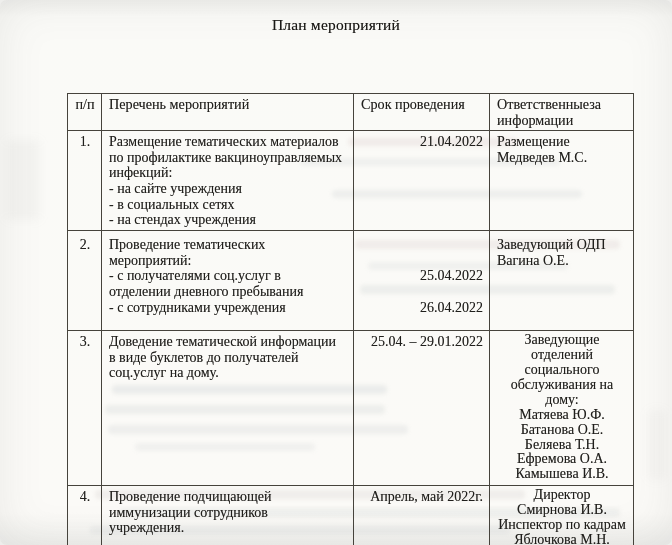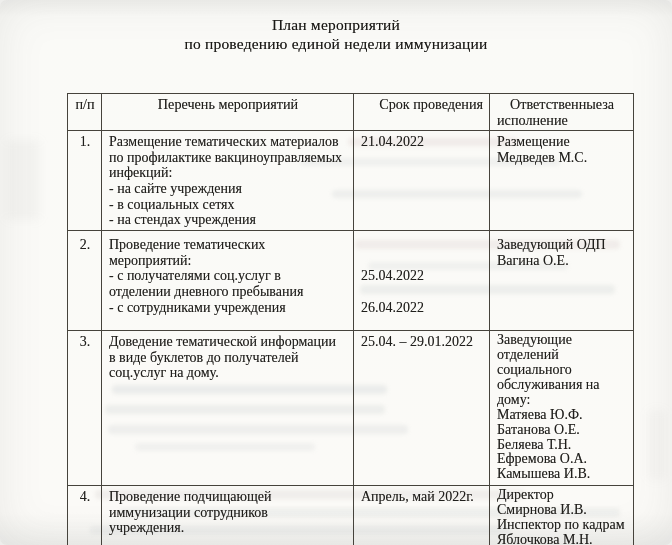--- a/index.html
+++ b/index.html
@@ -52,31 +52,31 @@
   }
   table.plan th, table.plan td {
     border: 1.8px solid #46433c;
     vertical-align: top;
     padding: 3px 6px 2px 7px;
     font-weight: normal;
     line-height: 15.6px;
   }
   thead th { height: 28px; font-size: 14.2px; padding-top: 4px; }
   th.c1, td.c1 { text-align: center; padding-left: 2px; padding-right: 2px; }
-  th.c2 { text-align: center; }
-  th.c3 { text-align: right; }
+  th.c2 { text-align: left; }
+  th.c3 { text-align: left; }
   th.c4 { text-align: left; }
-  td.c3 { text-align: left; }
+  td.c3 { text-align: right; }
   .pre { white-space: pre-line; }
-  .just-line { display: flex; justify-content: center; }
+  .just-line { display: flex; justify-content: flex-start; }
   tr.r1 td { height: 94px; }
   tr.r2 td { height: 91px; padding-top: 6px; }
   tr.r3 td { height: 149px; }
   tr.r4 td { height: 55px; }
-  tr.r3 td.c4, tr.r4 td.c4 { line-height: 14.9px; padding-top: 2px; }
+  tr.r3 td.c4, tr.r4 td.c4 { line-height: 14.9px; padding-top: 2px; text-align: center; }
 </style>
 </head>
 <body>
 
 <div class="page">
 
   <div class="sm" style="left:348px;top:138px;width:170px;height:8px;background:rgba(195,160,160,0.16);"></div>
   <div class="sm" style="left:300px;top:158px;width:260px;height:8px;background:rgba(150,160,165,0.10);"></div>
   <div class="sm" style="left:332px;top:190px;width:250px;height:8px;background:rgba(150,160,165,0.12);"></div>
   <div class="sm" style="left:355px;top:240px;width:265px;height:9px;background:rgba(180,150,150,0.13);"></div>
@@ -87,41 +87,40 @@
   <div class="sm" style="left:108px;top:425px;width:300px;height:9px;background:rgba(150,160,165,0.12);"></div>
   <div class="sm" style="left:135px;top:443px;width:180px;height:8px;background:rgba(150,160,165,0.10);"></div>
   <div class="sm" style="left:95px;top:490px;width:430px;height:9px;background:rgba(160,150,150,0.12);"></div>
   <div class="sm" style="left:120px;top:508px;width:500px;height:9px;background:rgba(150,160,165,0.11);"></div>
   <div class="sm" style="left:90px;top:526px;width:420px;height:8px;background:rgba(150,160,165,0.10);"></div>
   <div class="sm" style="left:6px;top:140px;width:34px;height:80px;background:rgba(150,155,160,0.07);filter:blur(5px);"></div>
   <div class="sm" style="left:648px;top:410px;width:18px;height:70px;background:rgba(150,155,160,0.06);filter:blur(5px);"></div>
 
   <div class="title">
     <div>План мероприятий</div>
-    <div>по проведению единой недели иммунизации</div>
   </div>
 
   <table class="plan">
     <colgroup>
       <col style="width:34px">
       <col style="width:252px">
       <col style="width:136px">
       <col style="width:144px">
     </colgroup>
     <thead>
       <tr>
         <th class="c1">п/п</th>
         <th class="c2">Перечень мероприятий</th>
         <th class="c3">Срок проведения</th>
         <th class="c4">
           <div class="just-line">
             <span>Ответственные</span>
             <span>за</span>
           </div>
-          <div>исполнение</div>
+          <div>информации</div>
         </th>
       </tr>
     </thead>
     <tbody>
       <tr class="r1">
         <td class="c1">1.</td>
         <td class="c2 pre">Размещение тематических материалов
 по профилактике вакциноуправляемых
 инфекций:
 - на сайте учреждения

